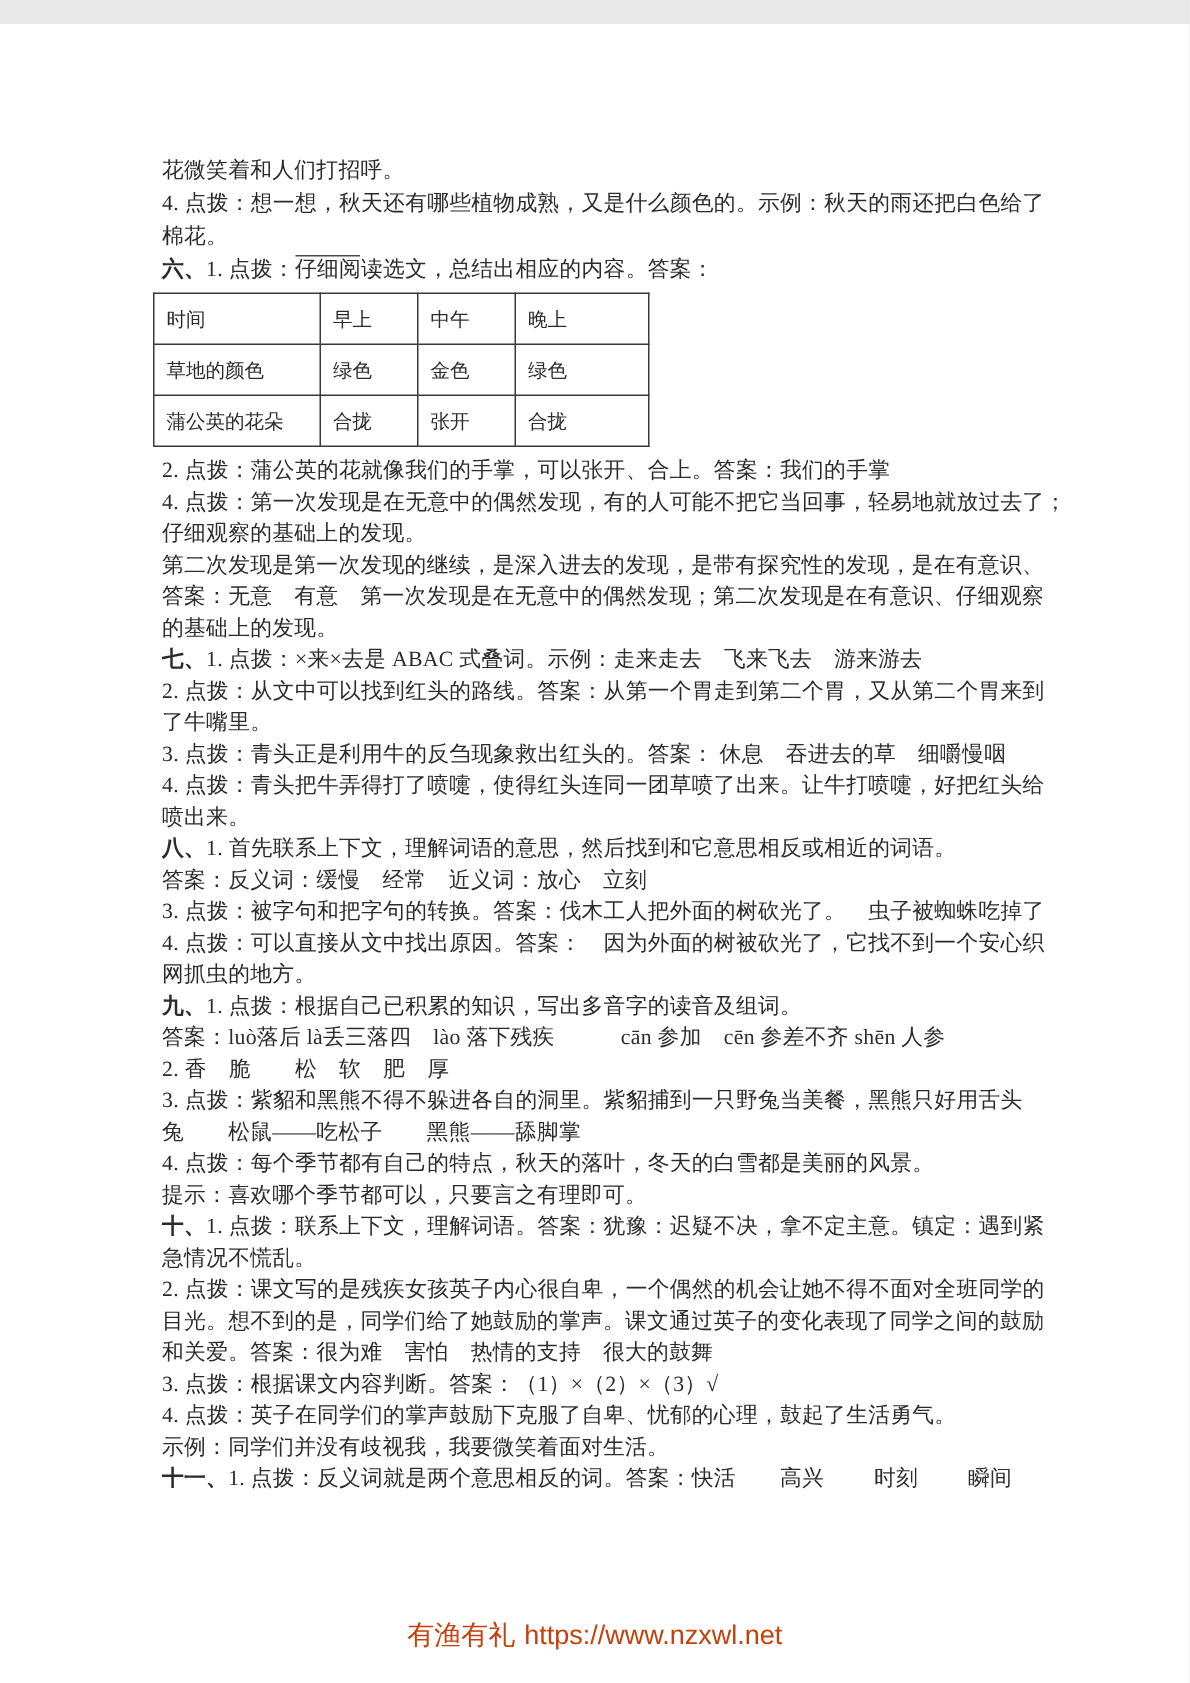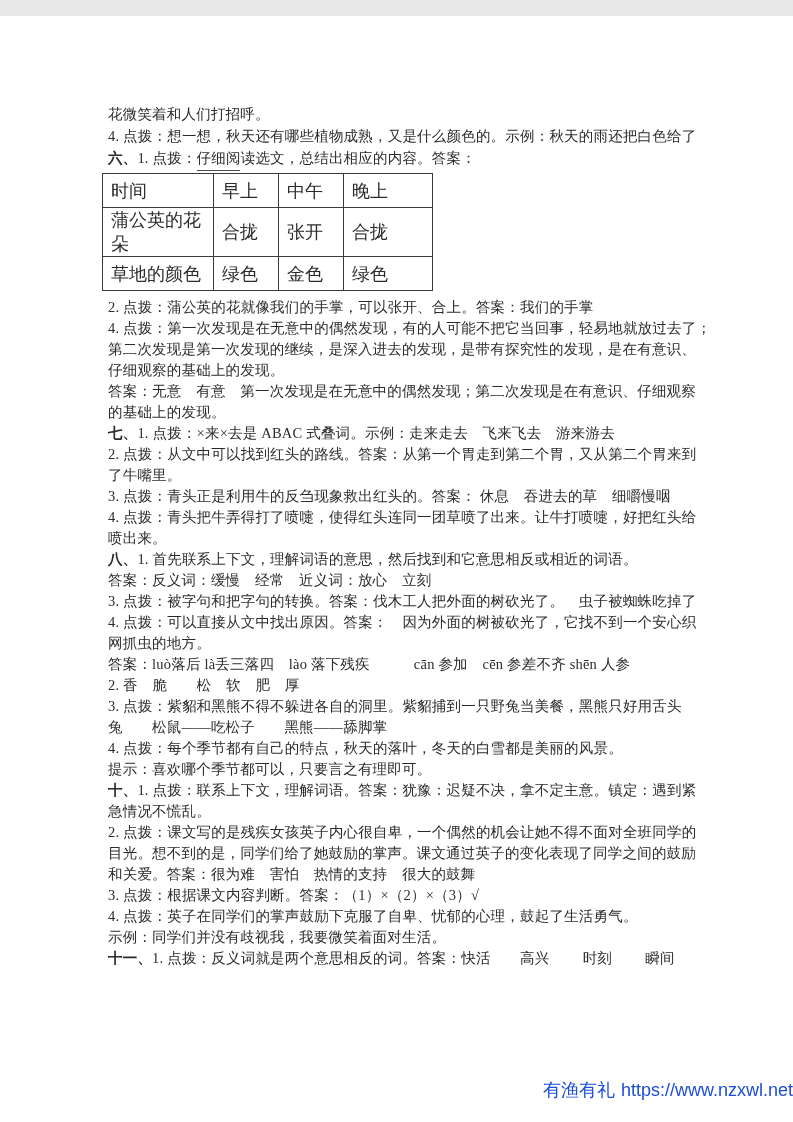--- a/index.html
+++ b/index.html
@@ -28,102 +28,104 @@
   .sec{font-weight:bold;}
   table.answer{
     border-collapse:collapse;
     margin:4px 0 6px -6px;
     table-layout:fixed;
   }
   table.answer td{
     border:1px solid #3a3a3a;
     height:33px;
     padding:0 0 0 8px;
-    font-size:18px;
+    font-size:13px;
     vertical-align:middle;
     overflow:hidden;
   }
   .blank-line{
     position:absolute;
     left:197px;top:154px;
     width:43px;height:1px;
     background:#4a4a4a;
   }
   .footer{
     position:absolute;
     left:0;top:1063px;
     width:100%;
-    text-align:right;
-    color:#1d4ed8;
+    text-align:center;
+    color:#c2410c;
     font-family:"Liberation Sans","DejaVu Sans",sans-serif;
     font-size:18px;
     line-height:22px;
   }
   .footer .brand{margin-right:6px;}
 </style>
 </head>
 <body>
 
 <div class="page">
 
   <div class="content">
 
     <div class="pre-table">
         <div class="line">花微笑着和人们打招呼。</div>
         <div class="line">4. 点拨：想一想，秋天还有哪些植物成熟，又是什么颜色的。示例：秋天的雨还把白色给了</div>
+        <div class="line">棉花。</div>
         <div class="line"><span class="sec">六、</span>1. 点拨：仔细阅读选文，总结出相应的内容。答案：</div>
       </div>
 
     <table class="answer">
       <colgroup>
         <col style="width:111px">
           <col style="width:65px">
           <col style="width:65px">
           <col style="width:89px">
       </colgroup>
       <tbody>
         <tr>
           <td>时间</td>
           <td>早上</td>
           <td>中午</td>
           <td>晚上</td>
         </tr>
         <tr>
+          <td>草地的颜色</td>
+          <td>绿色</td>
+          <td>金色</td>
+          <td>绿色</td>
+        </tr>
+        <tr>
           <td>蒲公英的花朵</td>
           <td>合拢</td>
           <td>张开</td>
           <td>合拢</td>
-        </tr>
-        <tr>
-          <td>草地的颜色</td>
-          <td>绿色</td>
-          <td>金色</td>
-          <td>绿色</td>
         </tr>
       </tbody>
     </table>
 
     <div class="post-table">
         <div class="line">2. 点拨：蒲公英的花就像我们的手掌，可以张开、合上。答案：我们的手掌</div>
         <div class="line">4. 点拨：第一次发现是在无意中的偶然发现，有的人可能不把它当回事，轻易地就放过去了；</div>
+        <div class="line">仔细观察的基础上的发现。</div>
         <div class="line">第二次发现是第一次发现的继续，是深入进去的发现，是带有探究性的发现，是在有意识、</div>
-        <div class="line">仔细观察的基础上的发现。</div>
         <div class="line">答案：无意　有意　第一次发现是在无意中的偶然发现；第二次发现是在有意识、仔细观察</div>
         <div class="line">的基础上的发现。</div>
         <div class="line"><span class="sec">七、</span>1. 点拨：×来×去是 ABAC 式叠词。示例：走来走去　飞来飞去　游来游去</div>
         <div class="line">2. 点拨：从文中可以找到红头的路线。答案：从第一个胃走到第二个胃，又从第二个胃来到</div>
         <div class="line">了牛嘴里。</div>
         <div class="line">3. 点拨：青头正是利用牛的反刍现象救出红头的。答案： 休息　吞进去的草　细嚼慢咽</div>
         <div class="line">4. 点拨：青头把牛弄得打了喷嚏，使得红头连同一团草喷了出来。让牛打喷嚏，好把红头给</div>
         <div class="line">喷出来。</div>
         <div class="line"><span class="sec">八、</span>1. 首先联系上下文，理解词语的意思，然后找到和它意思相反或相近的词语。</div>
         <div class="line">答案：反义词：缓慢　经常　近义词：放心　立刻</div>
         <div class="line">3. 点拨：被字句和把字句的转换。答案：伐木工人把外面的树砍光了。　虫子被蜘蛛吃掉了</div>
         <div class="line">4. 点拨：可以直接从文中找出原因。答案：　因为外面的树被砍光了，它找不到一个安心织</div>
         <div class="line">网抓虫的地方。</div>
+        <div class="line"><span class="sec">九、</span>1. 点拨：根据自己已积累的知识，写出多音字的读音及组词。</div>
         <div class="line">答案：luò落后 là丢三落四　lào 落下残疾　　　cān 参加　cēn 参差不齐 shēn 人参</div>
         <div class="line">2. 香　脆　　松　软　肥　厚</div>
         <div class="line">3. 点拨：紫貂和黑熊不得不躲进各自的洞里。紫貂捕到一只野兔当美餐，黑熊只好用舌头</div>
         <div class="line">兔　　松鼠——吃松子　　黑熊——舔脚掌</div>
         <div class="line">4. 点拨：每个季节都有自己的特点，秋天的落叶，冬天的白雪都是美丽的风景。</div>
         <div class="line">提示：喜欢哪个季节都可以，只要言之有理即可。</div>
         <div class="line"><span class="sec">十、</span>1. 点拨：联系上下文，理解词语。答案：犹豫：迟疑不决，拿不定主意。镇定：遇到紧</div>
         <div class="line">急情况不慌乱。</div>
         <div class="line">2. 点拨：课文写的是残疾女孩英子内心很自卑，一个偶然的机会让她不得不面对全班同学的</div>
         <div class="line">目光。想不到的是，同学们给了她鼓励的掌声。课文通过英子的变化表现了同学之间的鼓励</div>

